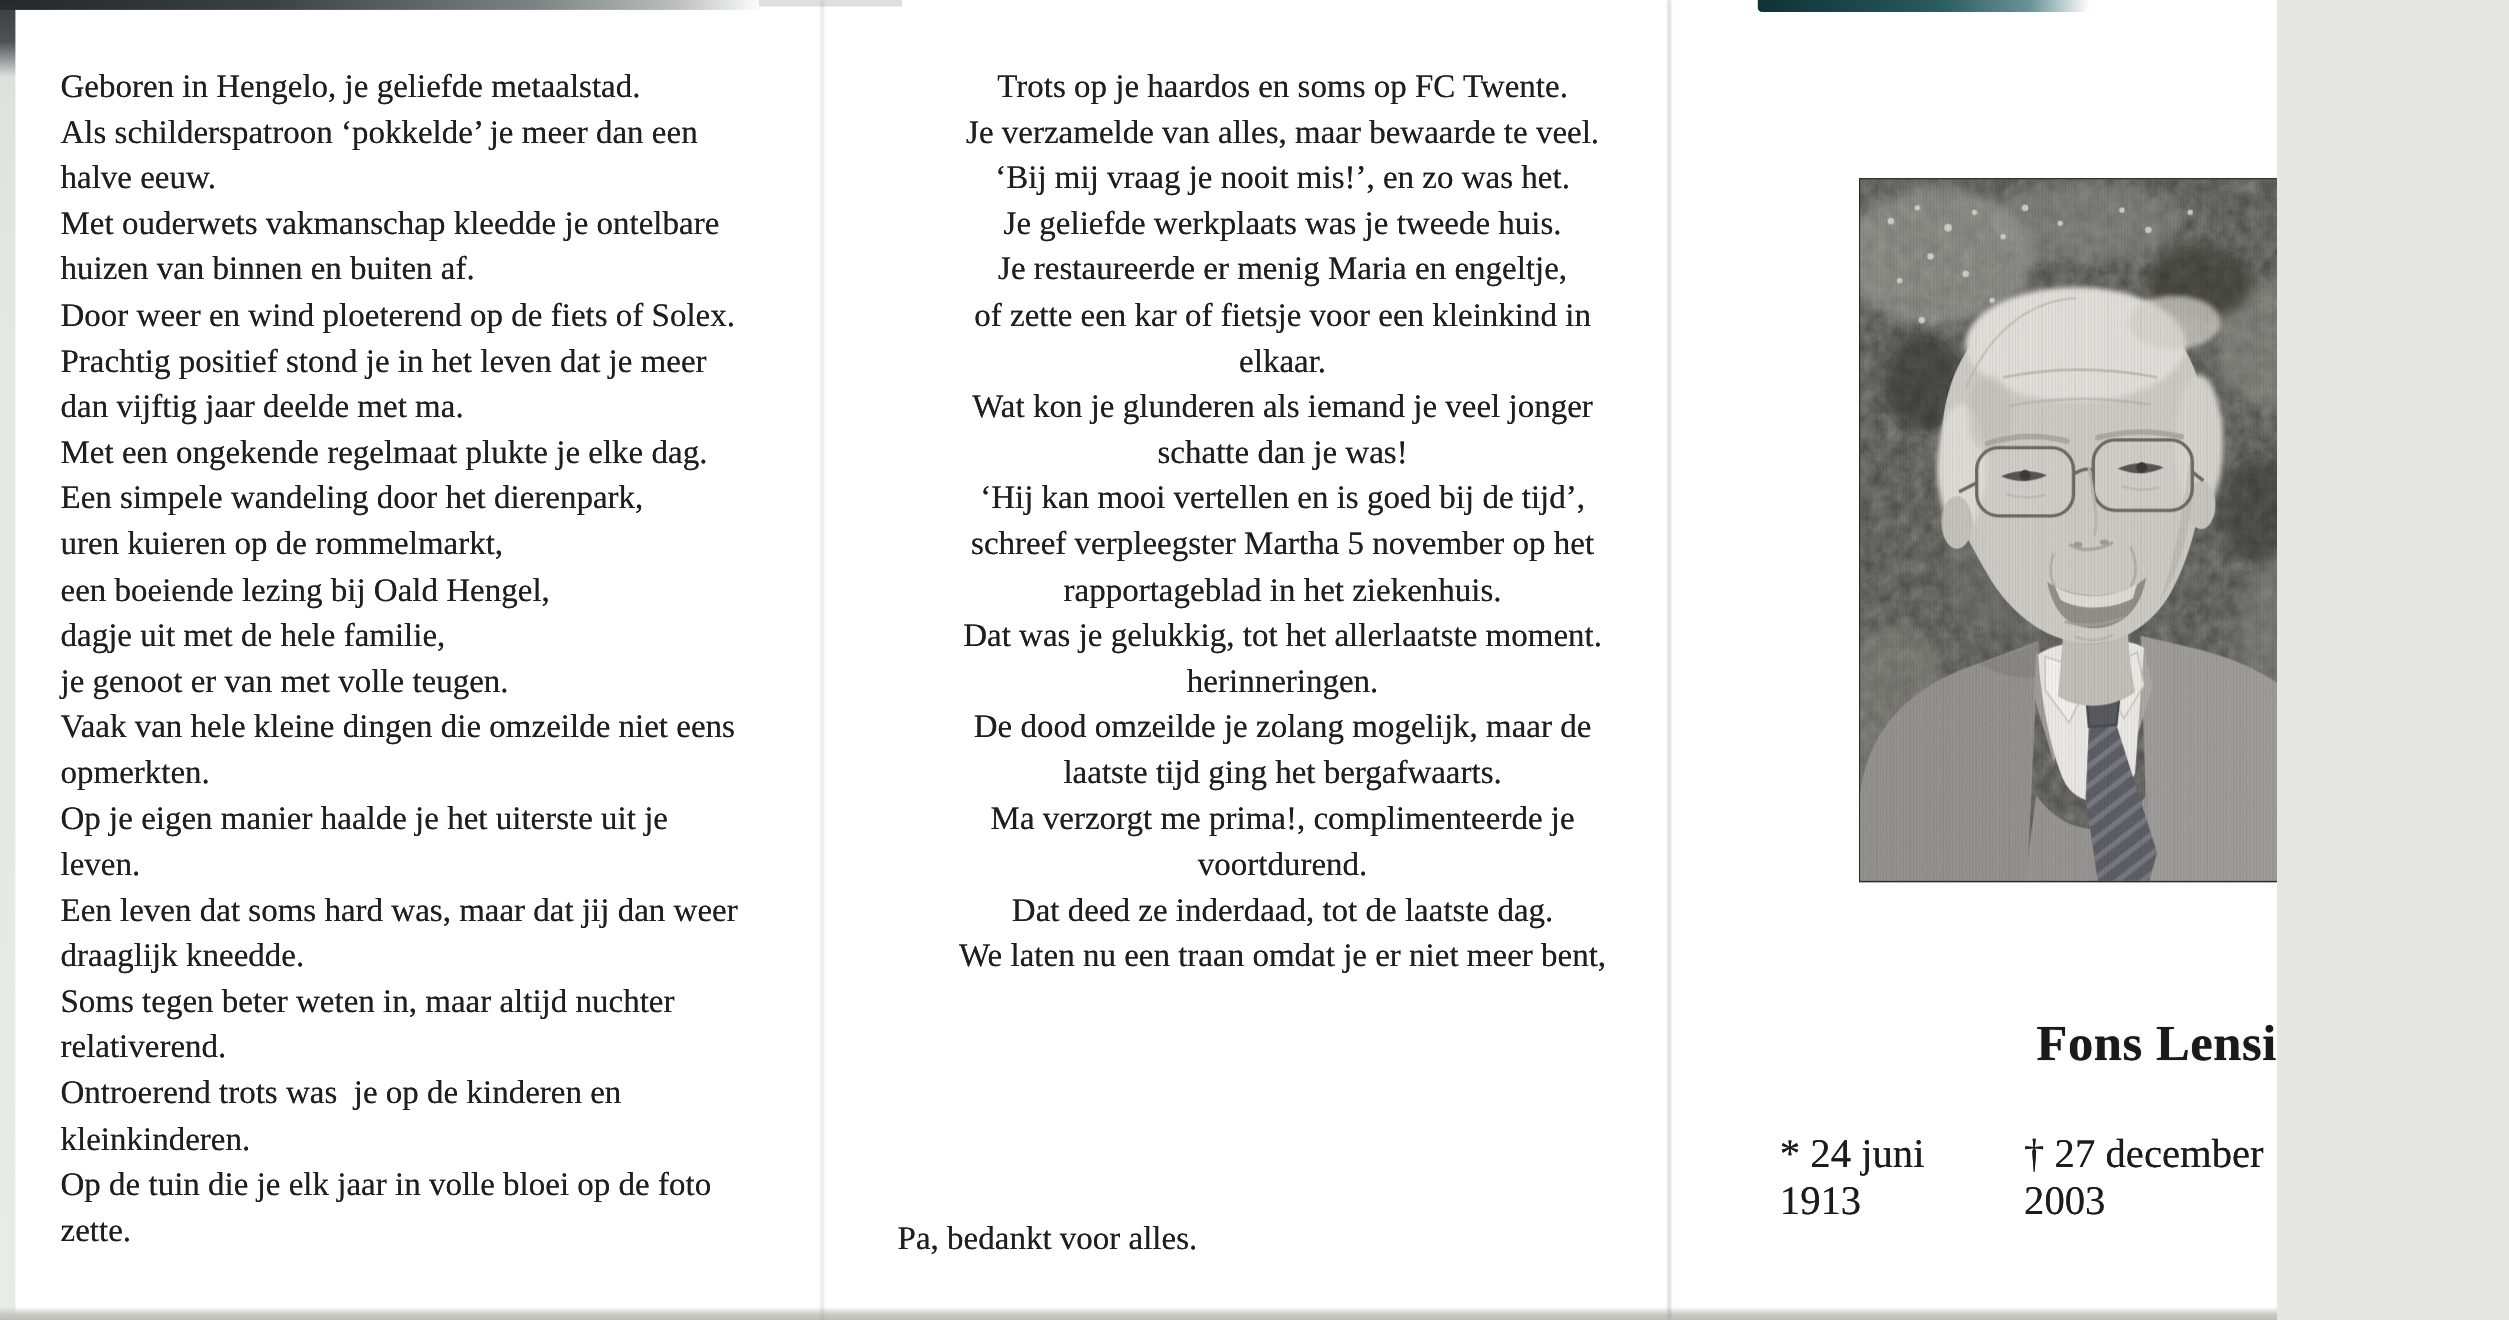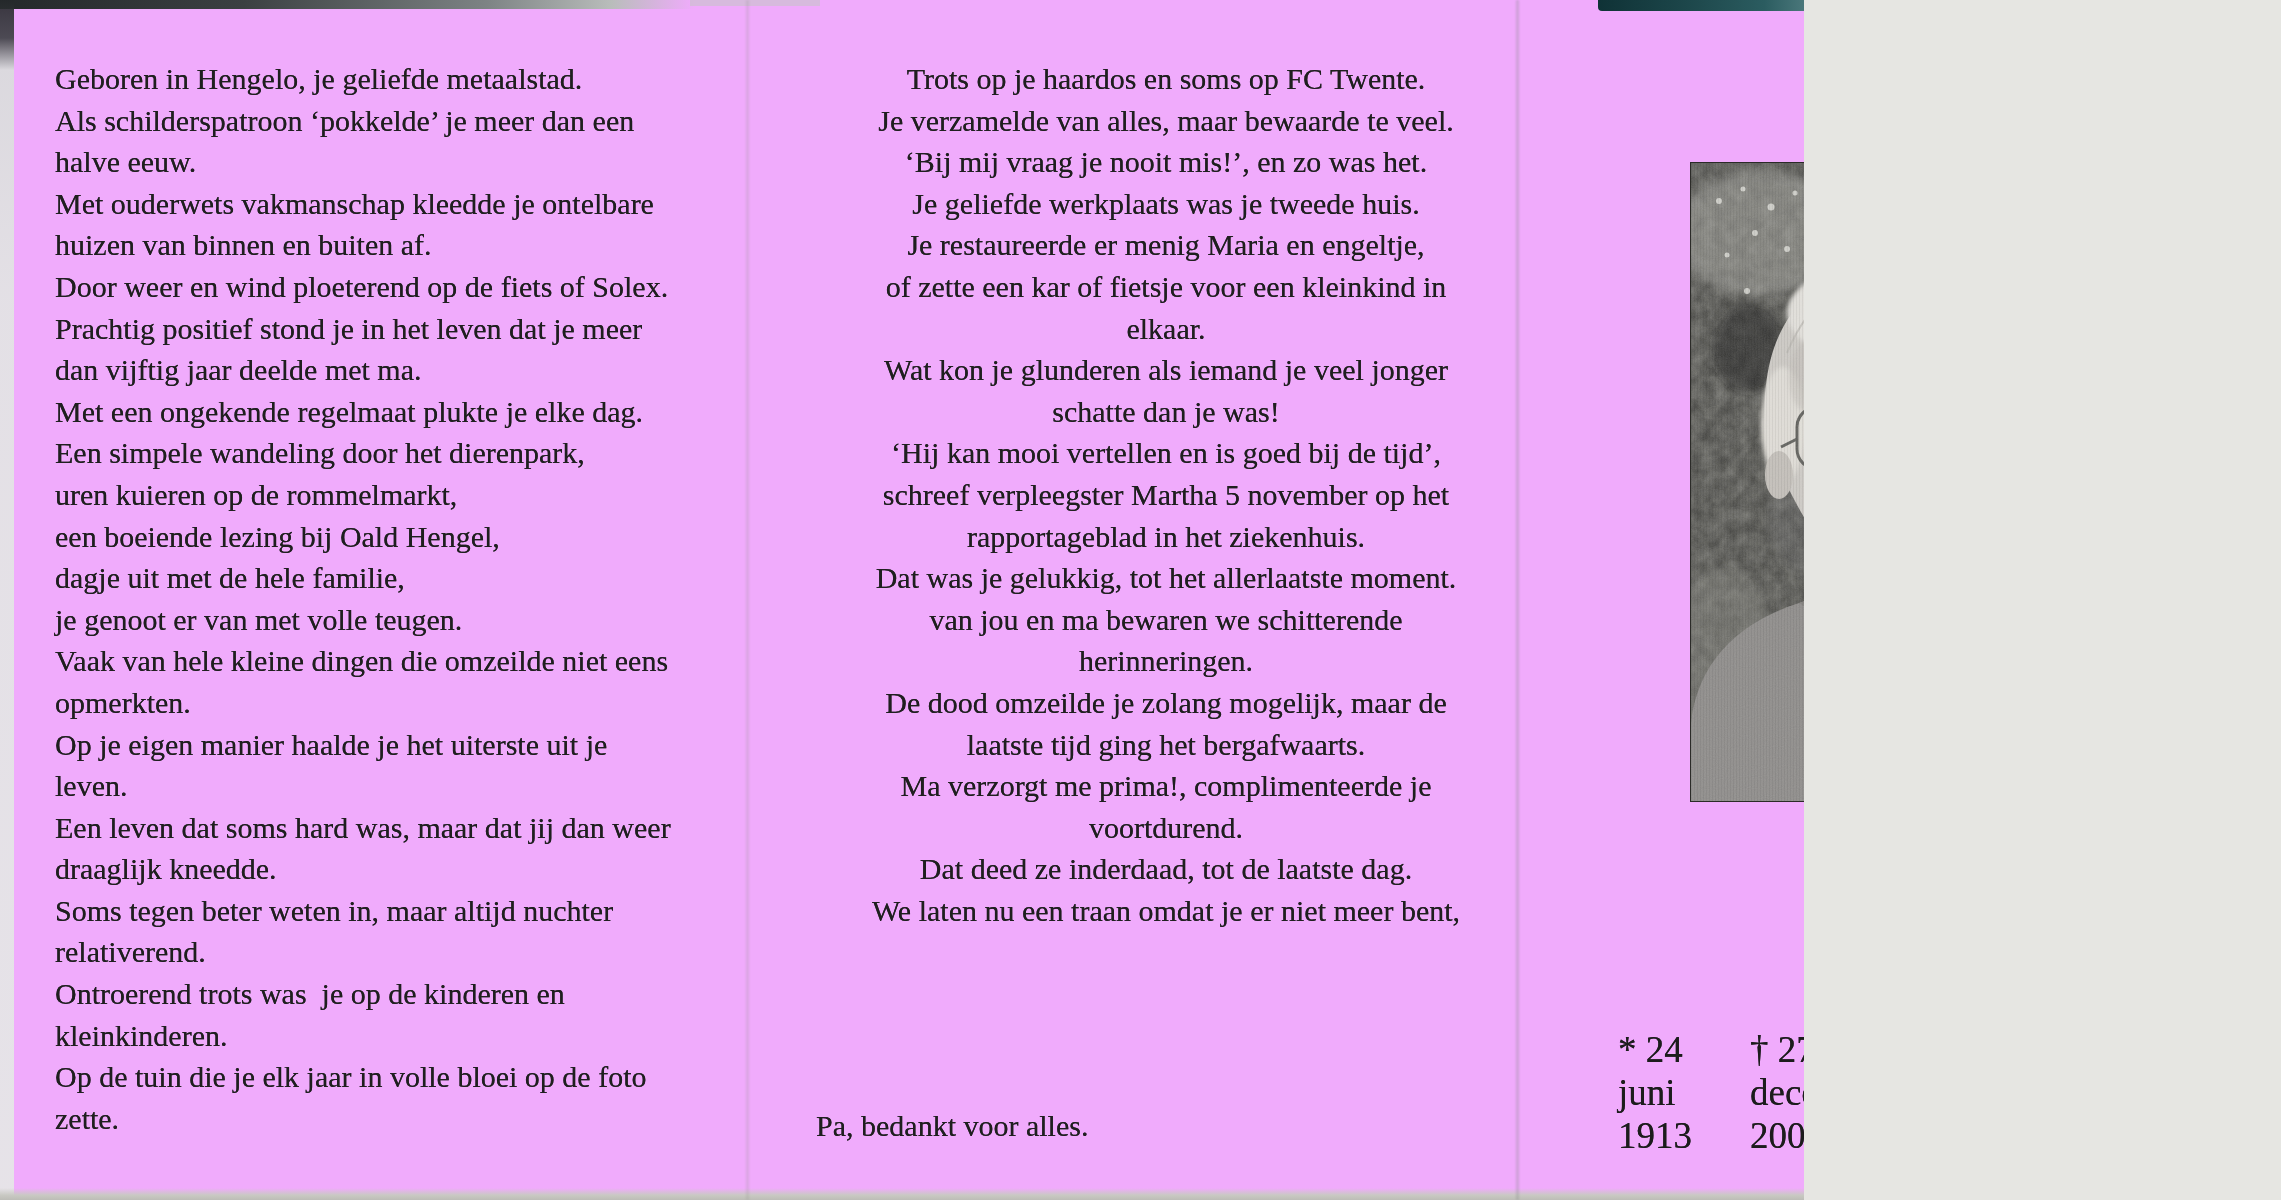--- a/index.html
+++ b/index.html
@@ -1,17 +1,17 @@
 <!DOCTYPE html>
 <html><head>
 <meta charset="utf-8">
 <style>
   html,body{margin:0;padding:0;background:#e6e6e2;}
-  .stage{position:relative;width:1804px;height:1200px;overflow:hidden;
-         background:#f0abfc;font-family:"Liberation Serif","DejaVu Serif",serif;color:#1f1f1f;}
+  .stage{position:relative;width:2070px;height:1200px;overflow:hidden;
+         background:#ffffff;font-family:"Liberation Serif","DejaVu Serif",serif;color:#1f1f1f;}
   
   .top-strip-left{position:absolute;left:0;top:0;width:695px;height:9px;
     background:linear-gradient(90deg,#24282a 0%,#3b4042 35%,#7d8384 70%,#b9bdbb 88%,rgba(185,189,187,0) 100%);}
   .top-strip-mid{position:absolute;left:690px;top:0;width:130px;height:6px;background:#c3c7c3;opacity:.55;}
   .top-teal-strip{position:absolute;left:1598px;top:0;width:302px;height:11px;border-radius:0 0 8px 4px;
     background:linear-gradient(90deg,#0f3236 0%,#1d474b 30%,#2b5c60 55%,#6a9396 82%,rgba(106,147,150,0) 100%);}
   .left-edge{position:absolute;left:0;top:0;width:14px;height:1200px;
     background:linear-gradient(180deg,#24282a 0px,#3a3f41 38px,#d9dedb 70px,#e2e6e3 300px,#e5e9e6 1200px);opacity:.9;}
   .bottom-strip{position:absolute;left:0;top:1188px;width:2281px;height:12px;
     background:linear-gradient(180deg,rgba(190,190,184,0) 0%,#c9c9c3 60%,#bdbdb7 100%);}
@@ -92,21 +92,20 @@
       <div class="pline">Je geliefde werkplaats was je tweede huis.</div>
       <div class="pline">Je restaureerde er menig Maria en engeltje,</div>
       <div class="pline">of zette een kar of fietsje voor een kleinkind in</div>
       <div class="pline">elkaar.</div>
       <div class="pline">Wat kon je glunderen als iemand je veel jonger</div>
       <div class="pline">schatte dan je was!</div>
       <div class="pline">‘Hij kan mooi vertellen en is goed bij de tijd’,</div>
       <div class="pline">schreef verpleegster Martha 5 november op het</div>
       <div class="pline">rapportageblad in het ziekenhuis.</div>
       <div class="pline">Dat was je gelukkig, tot het allerlaatste moment.</div>
-      <div class="pline">van jou en ma bewaren we schitterende</div>
       <div class="pline">herinneringen.</div>
       <div class="pline">De dood omzeilde je zolang mogelijk, maar de</div>
       <div class="pline">laatste tijd ging het bergafwaarts.</div>
       <div class="pline">Ma verzorgt me prima!, complimenteerde je</div>
       <div class="pline">voortdurend.</div>
       <div class="pline">Dat deed ze inderdaad, tot de laatste dag.</div>
       <div class="pline">We laten nu een traan omdat je er niet meer bent,</div>
     </div>
   <div class="closing-line">Pa, bedankt voor alles.</div>
 

